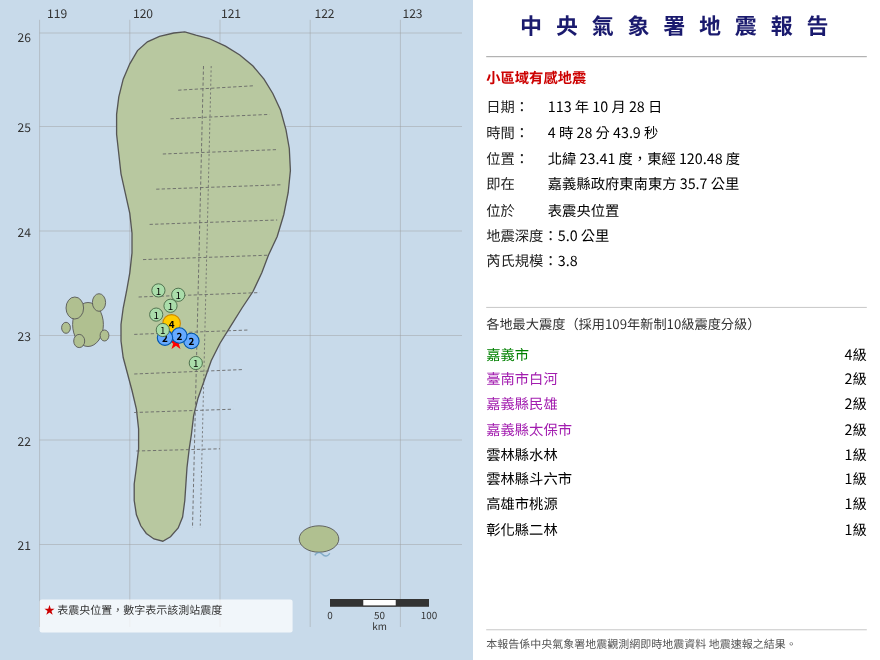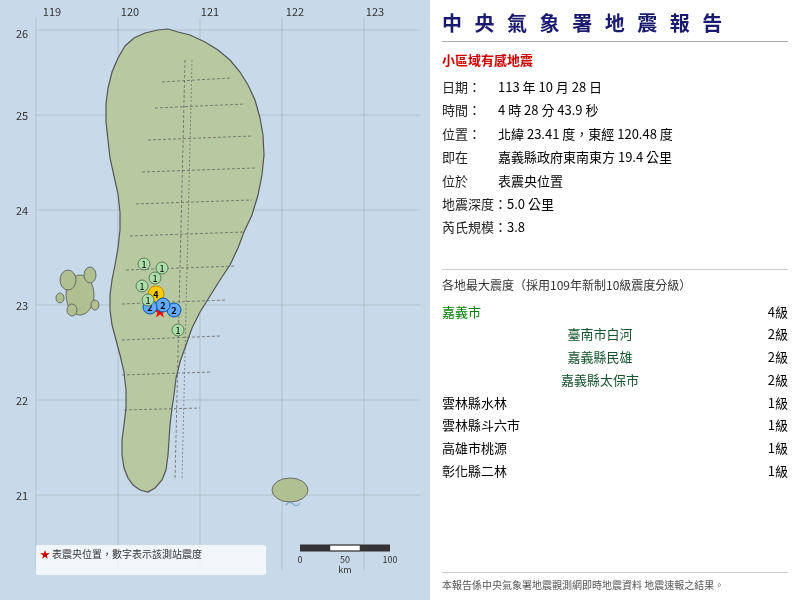--- a/index.html
+++ b/index.html
@@ -39,23 +39,24 @@
       padding: 8px 12px 8px 12px;
       display: flex;
       flex-direction: column;
     }
 
     .report-title {
       font-size: 20px;
       font-weight: bold;
       color: #1a1a6e;
       letter-spacing: 4px;
+      text-align: center;
       margin-bottom: 8px;
       border-bottom: 1px solid #aaa;
-      padding-bottom: 4px;
+      padding-bottom: 14px;
     }
 
     .subtitle {
       font-size: 13px;
       color: #c00;
       margin-bottom: 6px;
       font-weight: bold;
     }
 
     .info-table {
@@ -96,21 +97,21 @@
     .int-row {
       display: flex;
       justify-content: space-between;
     }
 
     .int-name {
       flex: 1;
     }
 
     .int-name.green { color: #008000; }
-    .int-name.blue  { color: #14532d; text-align: center; }
+    .int-name.blue  { color: #a21caf; }
     .int-name.black { color: #000000; }
 
     .int-level {
       min-width: 30px;
       text-align: right;
     }
 
     .footer-note {
       font-size: 10px;
       color: #555;
@@ -256,21 +257,21 @@
       <div class="info-row">
         <span class="info-label">時間：</span>
         <span class="info-value">4 時 28 分 43.9 秒</span>
       </div>
       <div class="info-row">
         <span class="info-label">位置：</span>
         <span class="info-value">北緯 23.41 度，東經 120.48 度</span>
       </div>
       <div class="info-row">
         <span class="info-label">即在</span>
-        <span class="info-value">嘉義縣政府東南東方 19.4 公里</span>
+        <span class="info-value">嘉義縣政府東南東方 35.7 公里</span>
       </div>
       <div class="info-row">
         <span class="info-label">位於</span>
         <span class="info-value">表震央位置</span>
       </div>
       <div class="info-row">
         <span class="info-label">地震深度：</span>
         <span class="info-value">5.0 公里</span>
       </div>
       <div class="info-row">

